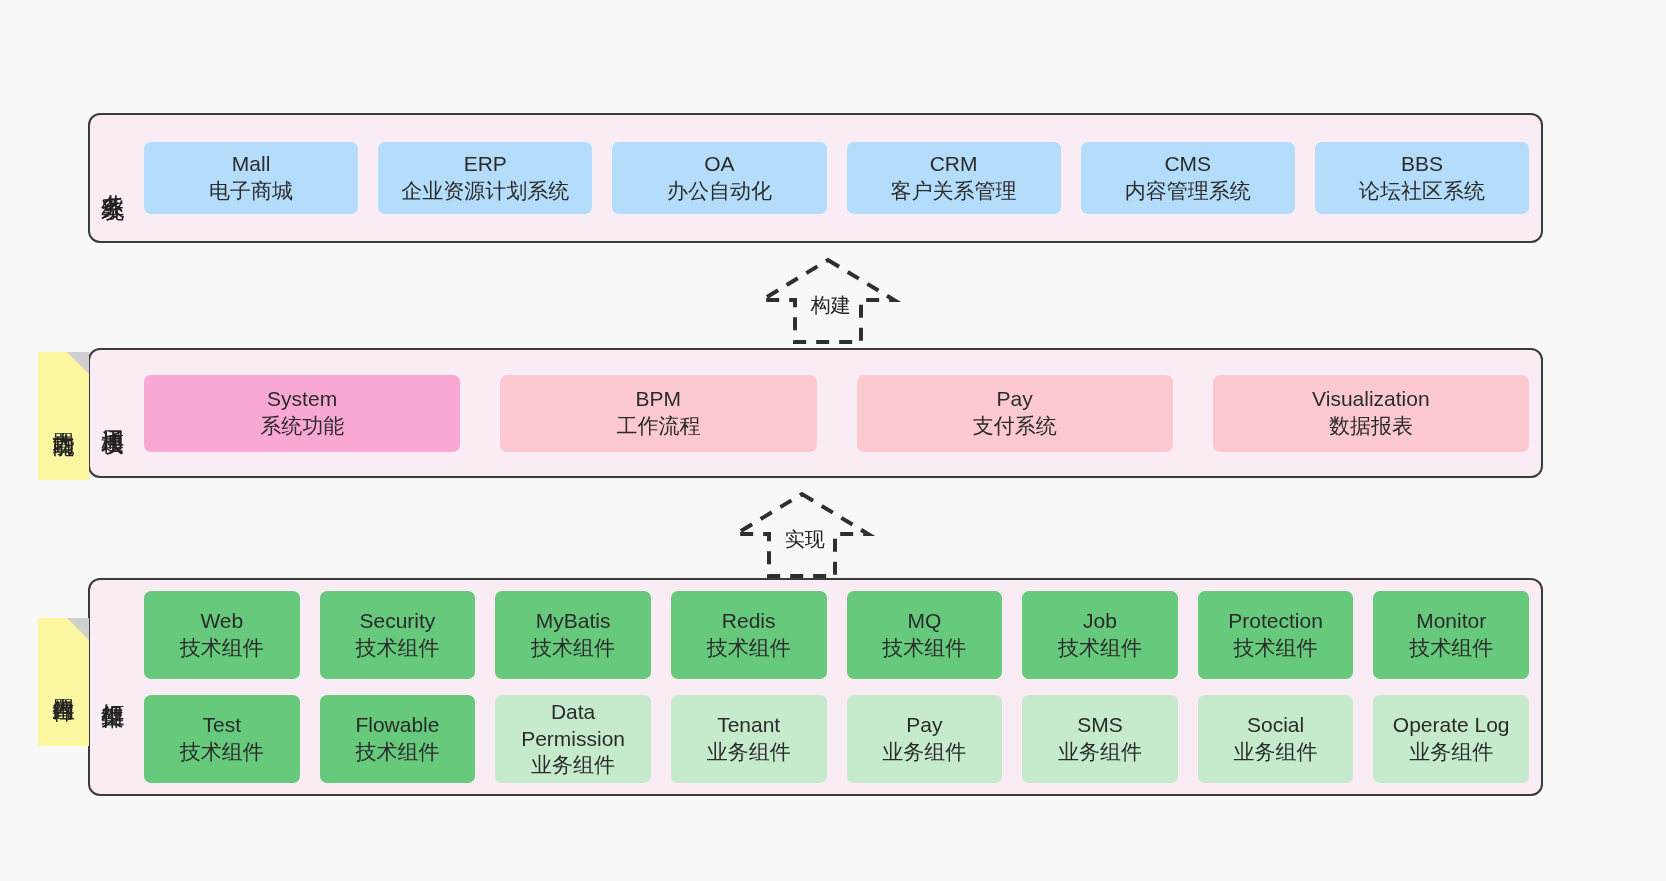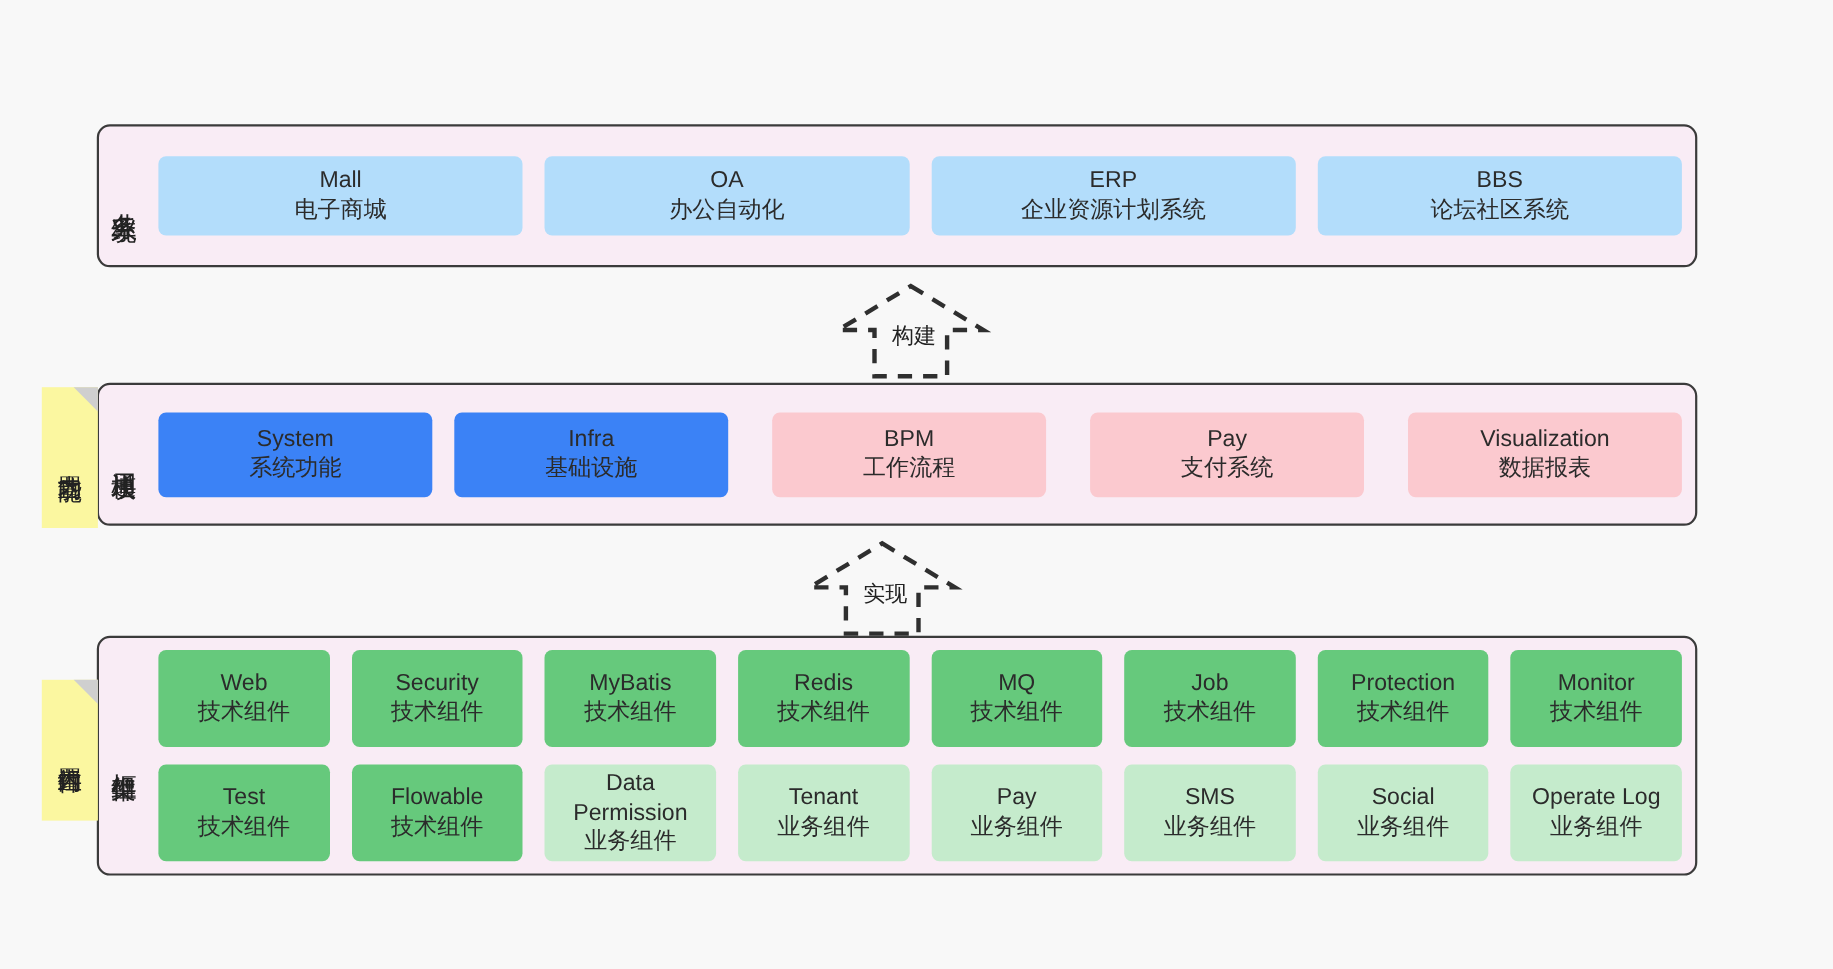--- a/index.html
+++ b/index.html
@@ -74,21 +74,21 @@
     color: #2b2b2b;
     font-size: 21px;
     line-height: 1.28;
     padding: 4px 6px;
   }
   .card .t1 { display: block; }
   .card .t2 { display: block; }
 
   
   .c-blue       { background: #b3ddfb; }
-  .c-red        { background: #3b82f6; }
+  .c-red        { background: #f9a8d4; }
   .c-pink       { background: #fbc9cf; margin-left: 20px; }
   .c-green      { background: #66c97c; }
   .c-lightgreen { background: #c5ebcc; }
 
   
   #layer-business  { left: 88px;  top: 113px; width: 1455px; height: 130px; }
   #layer-common    { left: 88px;  top: 348px; width: 1455px; height: 130px; }
   #layer-framework { left: 88px;  top: 578px; width: 1455px; height: 218px; }
 
   #layer-business  .card { height: 72px; }
@@ -152,26 +152,34 @@
 
   <div class="layer" id="layer-business">
     <div class="layer-title">业务系统</div>
     <div class="layer-body">
       <div class="row">
         <div class="card c-blue">
           <span class="t1">Mall</span>
           <span class="t2">电子商城</span>
         </div>
         <div class="card c-blue">
+          <span class="t1">ERP</span>
+          <span class="t2">企业资源计划系统</span>
+        </div>
+        <div class="card c-blue">
           <span class="t1">OA</span>
           <span class="t2">办公自动化</span>
         </div>
         <div class="card c-blue">
-          <span class="t1">ERP</span>
-          <span class="t2">企业资源计划系统</span>
+          <span class="t1">CRM</span>
+          <span class="t2">客户关系管理</span>
+        </div>
+        <div class="card c-blue">
+          <span class="t1">CMS</span>
+          <span class="t2">内容管理系统</span>
         </div>
         <div class="card c-blue">
           <span class="t1">BBS</span>
           <span class="t2">论坛社区系统</span>
         </div>
       </div>
     </div>
   </div>
 
   <div class="arrow" id="arrow-build">
@@ -182,24 +190,20 @@
   </div>
 
   <div class="layer" id="layer-common">
     <div class="layer-title">通用模块</div>
     <div class="layer-body">
       <div class="row">
         <div class="card c-red">
           <span class="t1">System</span>
           <span class="t2">系统功能</span>
         </div>
-        <div class="card c-red">
-          <span class="t1">Infra</span>
-          <span class="t2">基础设施</span>
-        </div>
         <div class="card c-pink">
           <span class="t1">BPM</span>
           <span class="t2">工作流程</span>
         </div>
         <div class="card c-pink">
           <span class="t1">Pay</span>
           <span class="t2">支付系统</span>
         </div>
         <div class="card c-pink">
           <span class="t1">Visualization</span>

